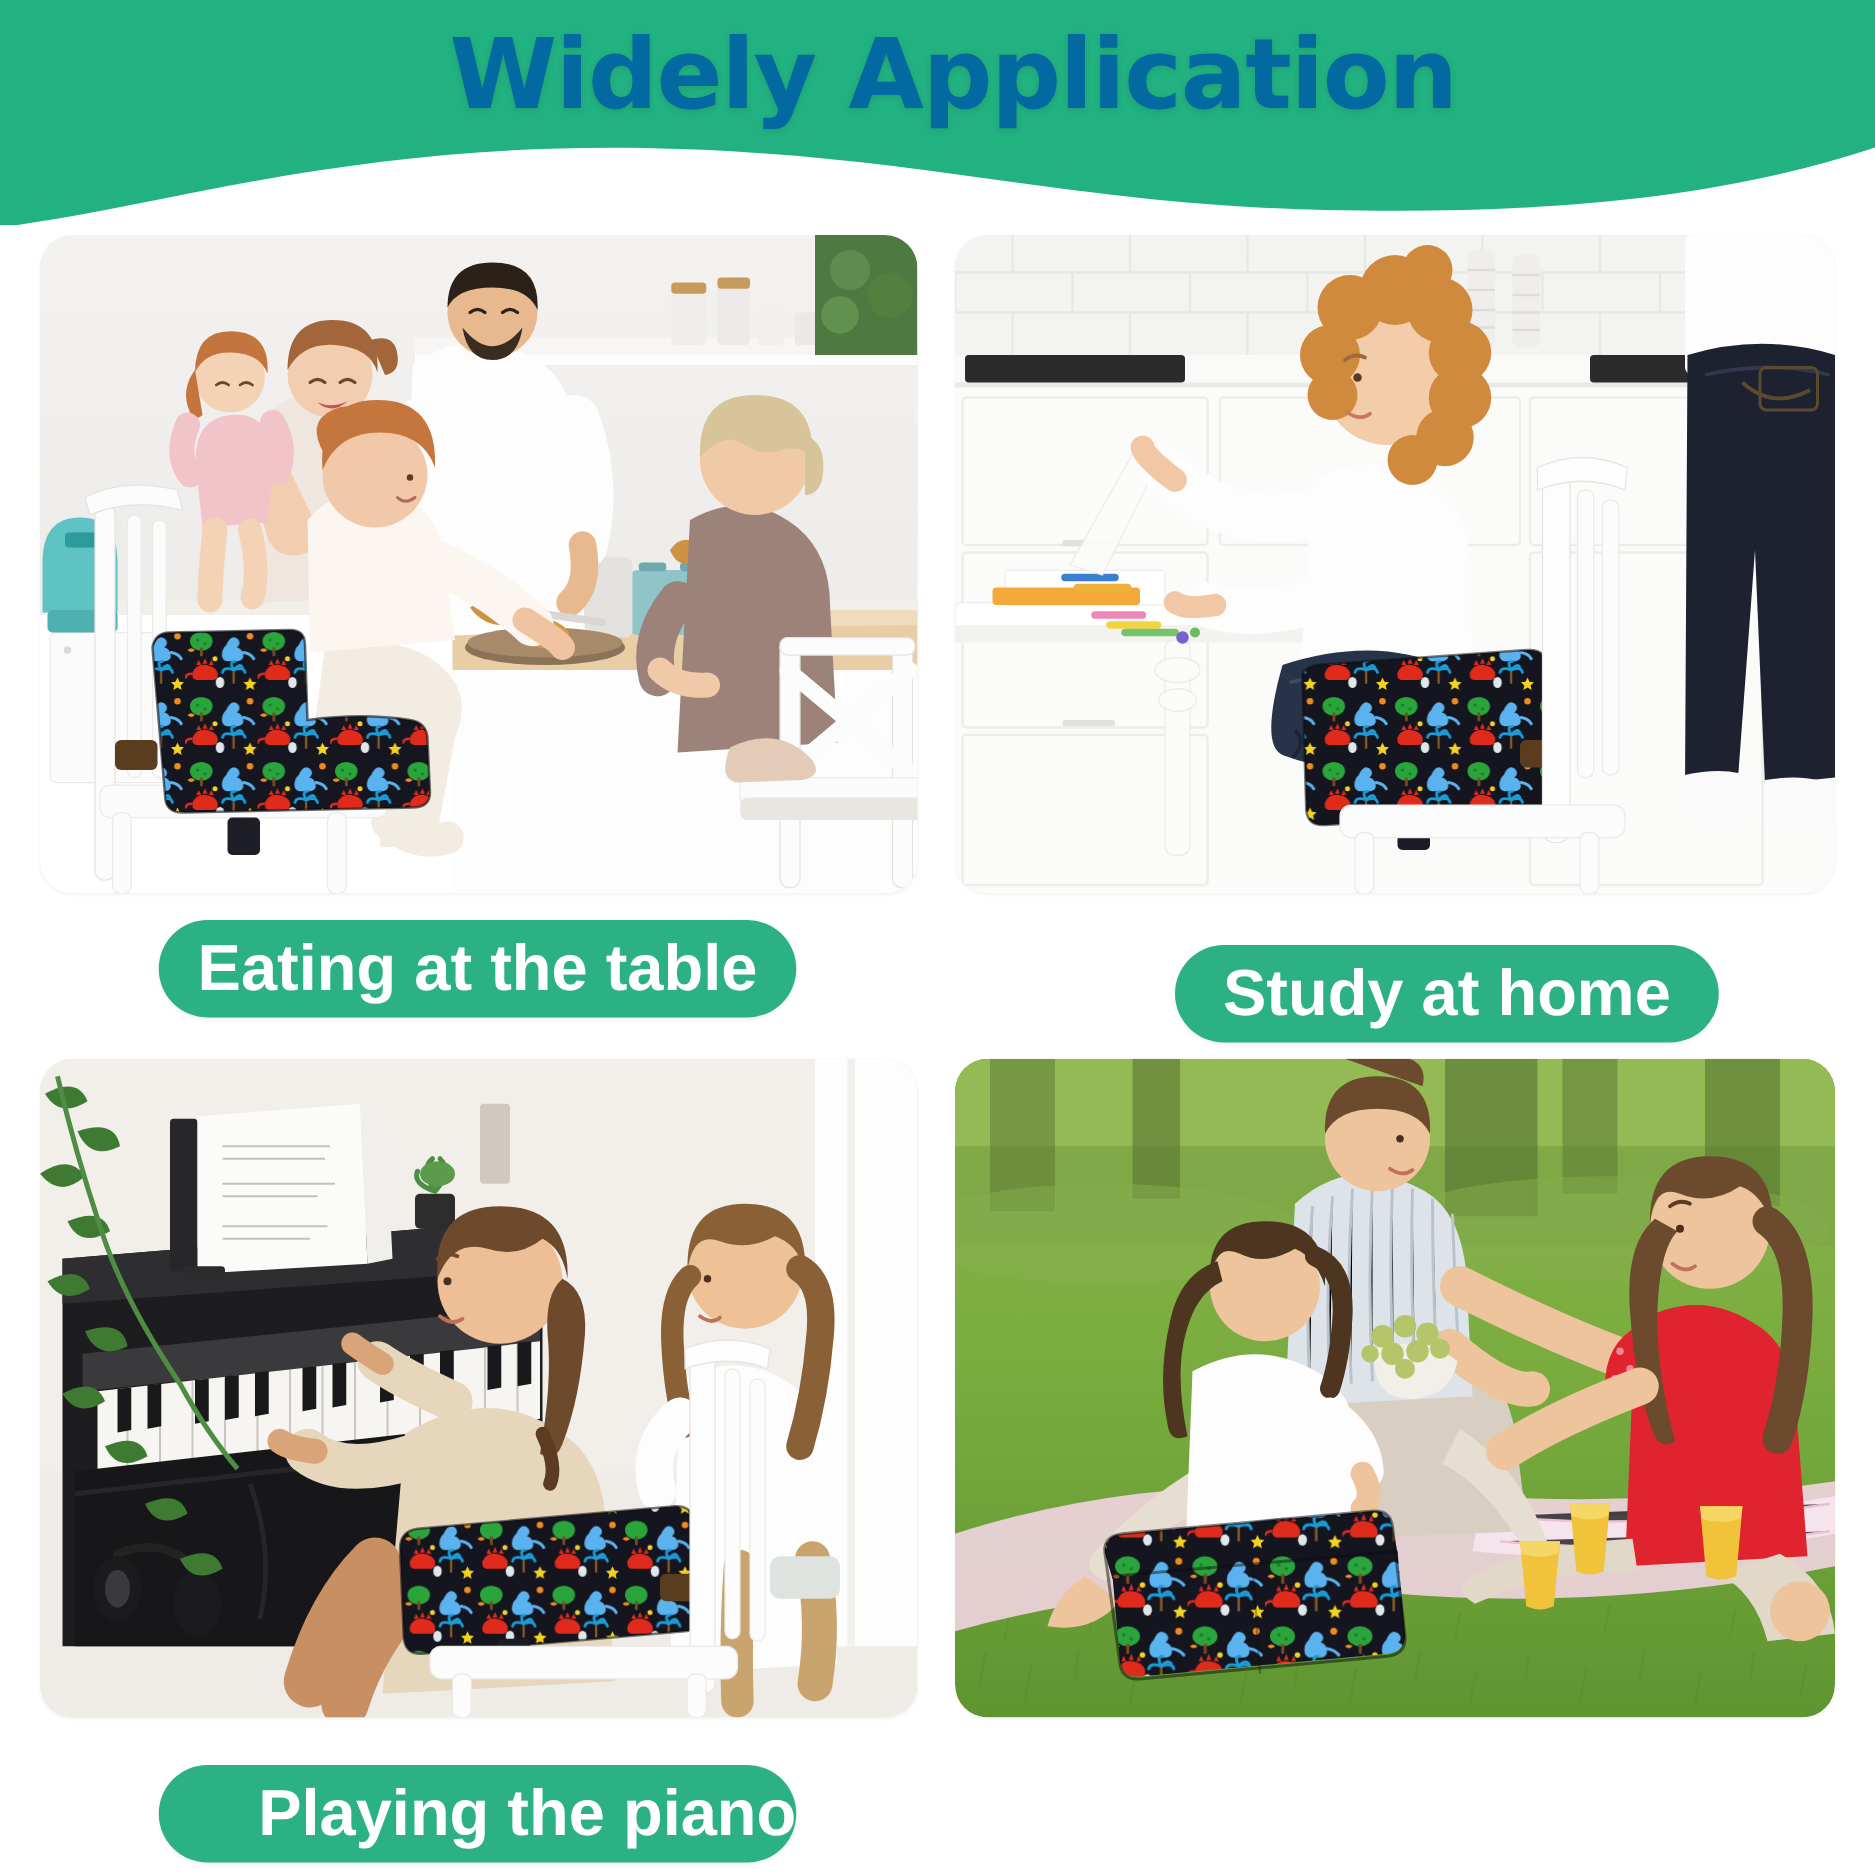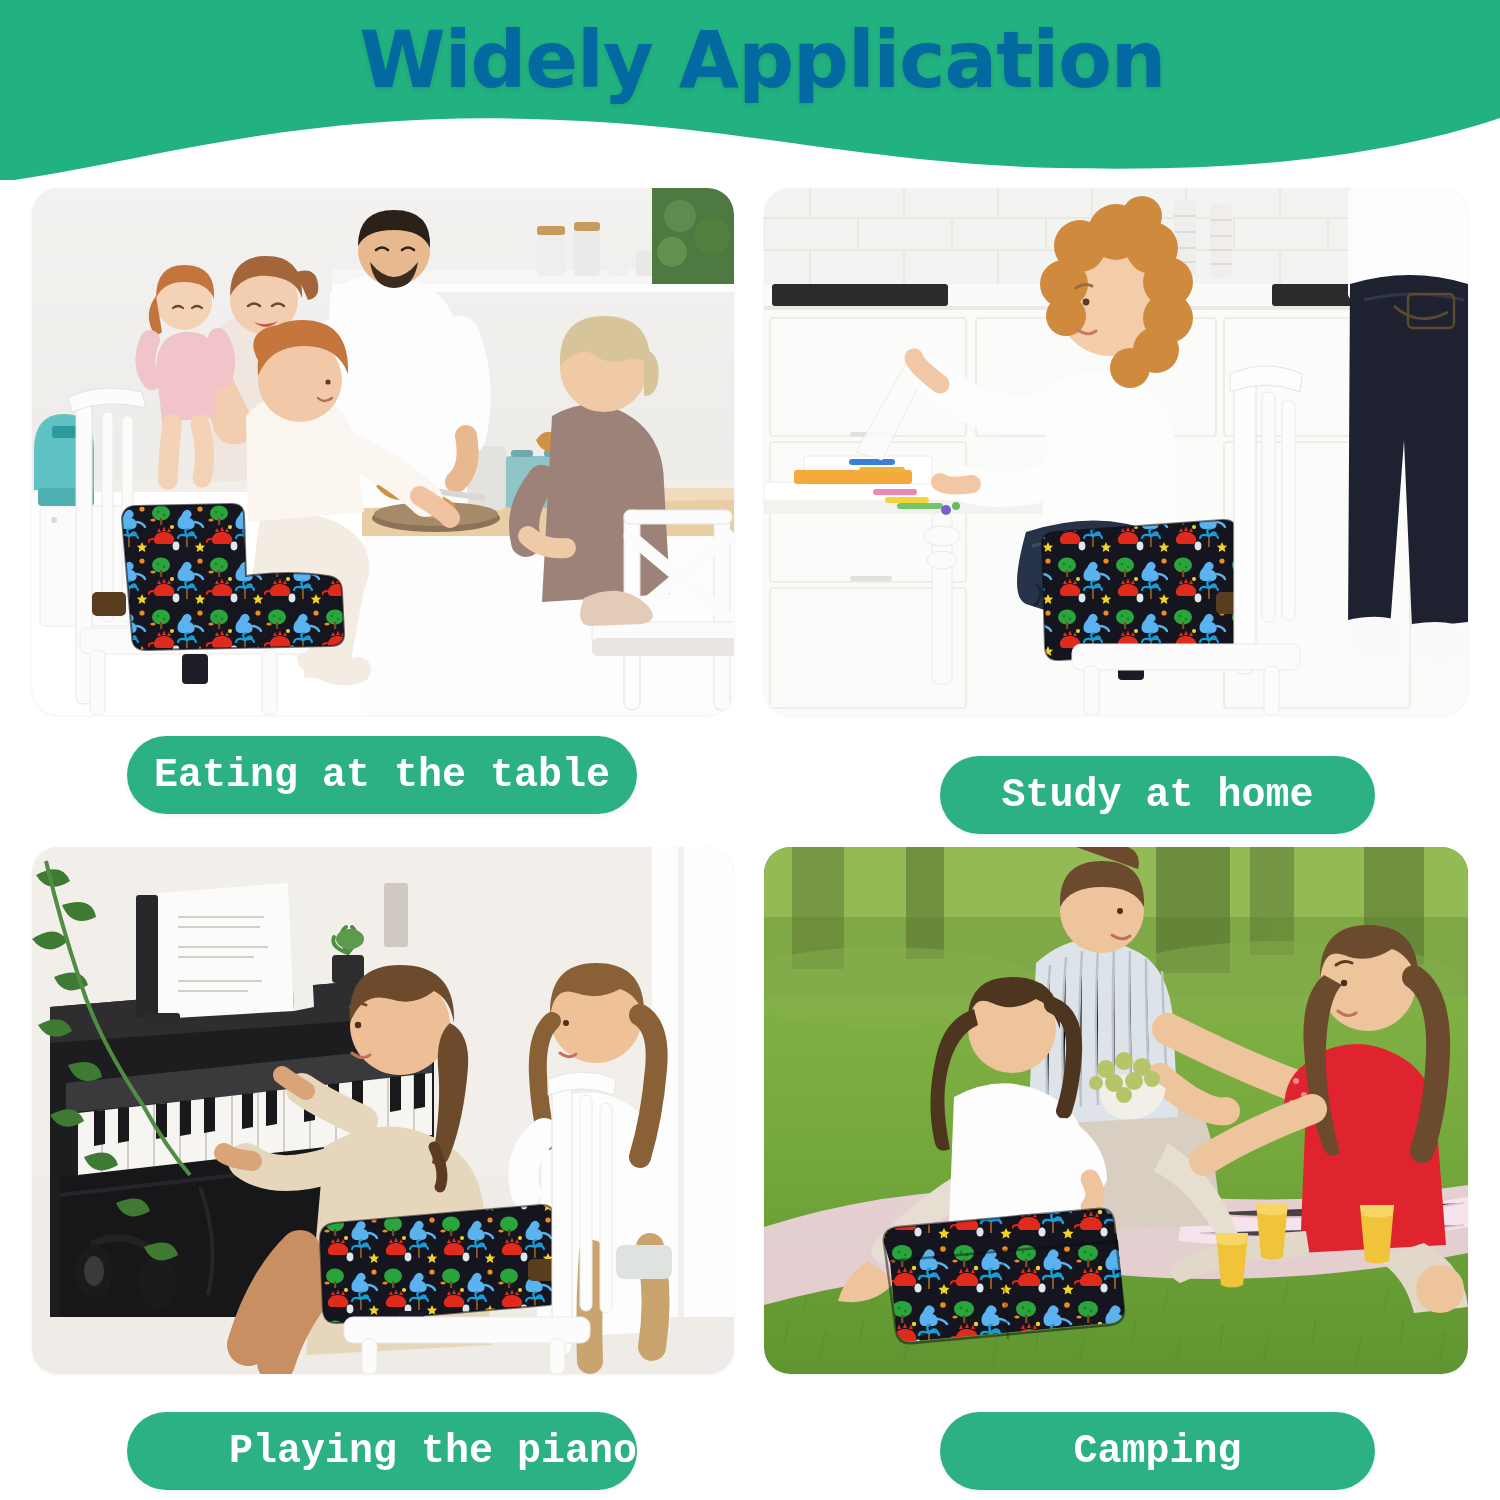--- a/index.html
+++ b/index.html
@@ -48,23 +48,23 @@
   }
   .photo svg{display:block;width:100%;height:100%;}
 
   
   .pill{
     position:absolute;
     height:78px;
     border-radius:39px;
     display:flex;align-items:center;justify-content:center;
     color:#ffffff;
-    font-family:Liberation Mono, monospace;
+    font-family:Liberation Sans, sans-serif;
     font-weight:bold;
-    font-size:40px;
+    font-size:52px;
     letter-spacing:0px;
     white-space:nowrap;
     box-shadow:0 2px 4px rgba(0,0,0,.05);
   }
   .pill-tl{left:127px; top:556px;  width:510px;}
   .pill-tr{left:940px; top:576px;  width:435px;}
   .pill-bl{left:127px; top:1232px; width:510px;justify-content:flex-end;}
   .pill-br{left:940px; top:1232px; width:435px;}
 </style>
 </head>
@@ -716,17 +716,14 @@
             <path d="M452,386 l32,0 l-1.6,10 q-14,5 -29,0z" fill="#f6d765"></path>
             <path d="M492,356 l32,0 l-5,54 q-11,5 -22,0 z" fill="#f0c33a"></path>
             <path d="M492,356 l32,0 l-1.6,10 q-14,5 -29,0z" fill="#f6d765"></path>
             <path d="M596,358 l34,0 l-5,56 q-12,5 -24,0 z" fill="#f0c33a"></path>
             <path d="M596,358 l34,0 l-1.6,10 q-15,5 -31,0z" fill="#f6d765"></path>
           </g>
         </g>
       </svg>
     </div>
   </div>
-  <div class="pill pill-br" style="background:#2bb183;">
-    <span>Camping</span>
-  </div>
 
 </div>
 
 </body></html>

